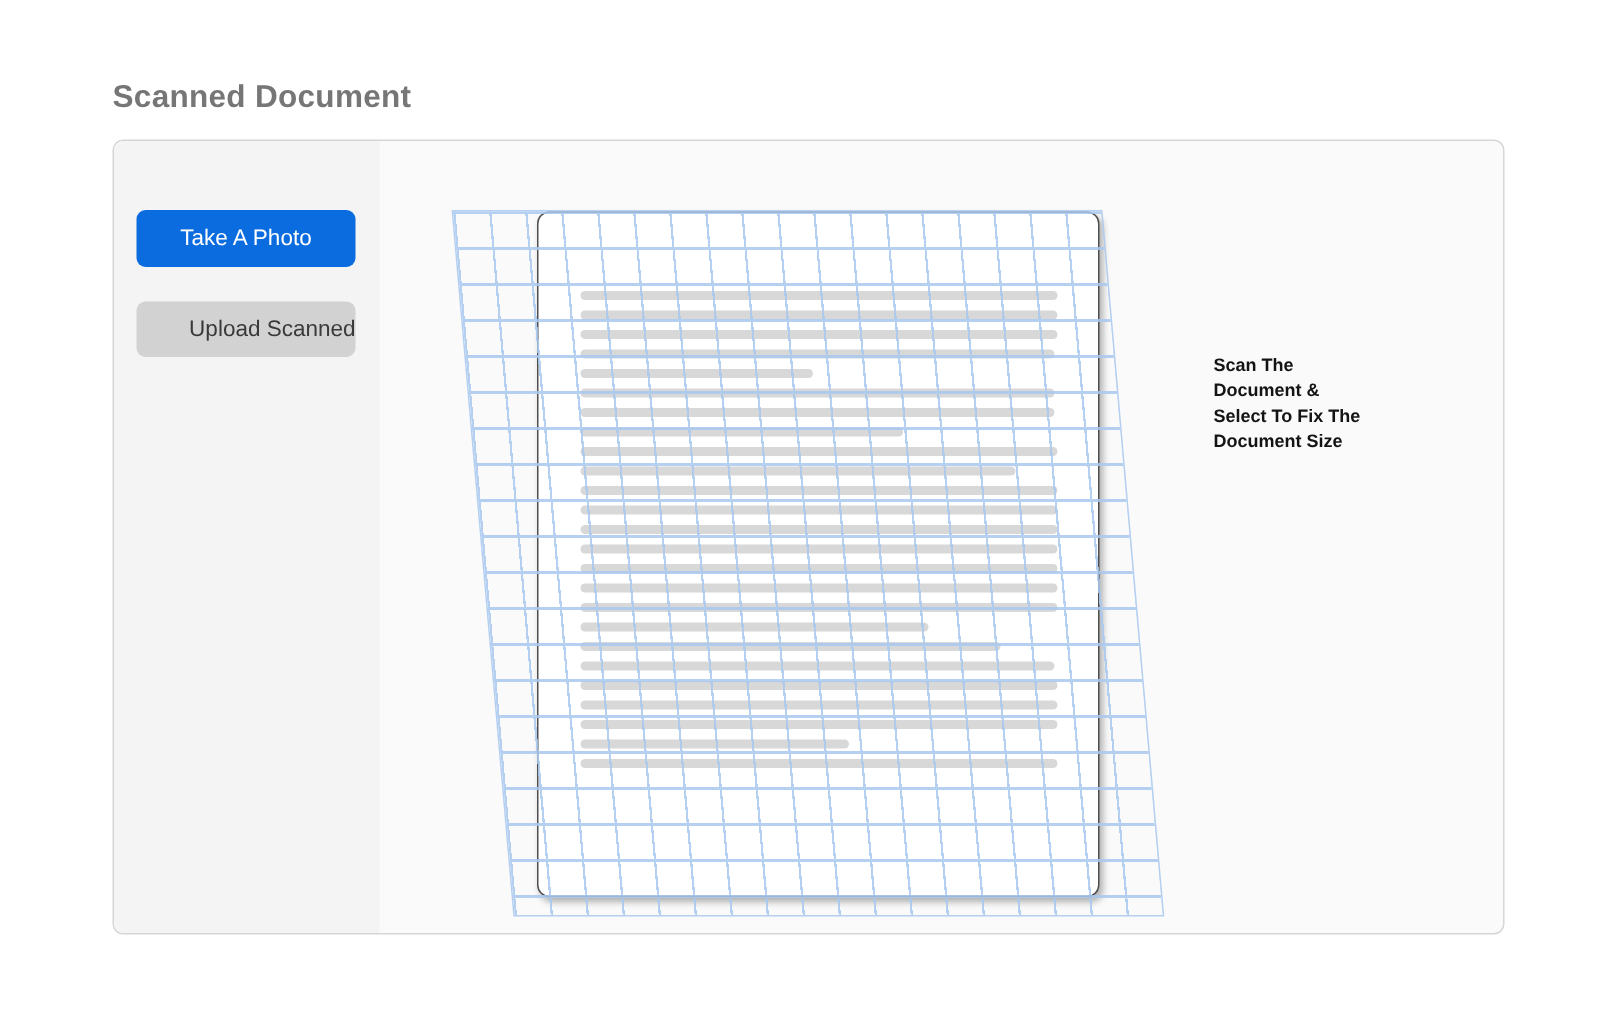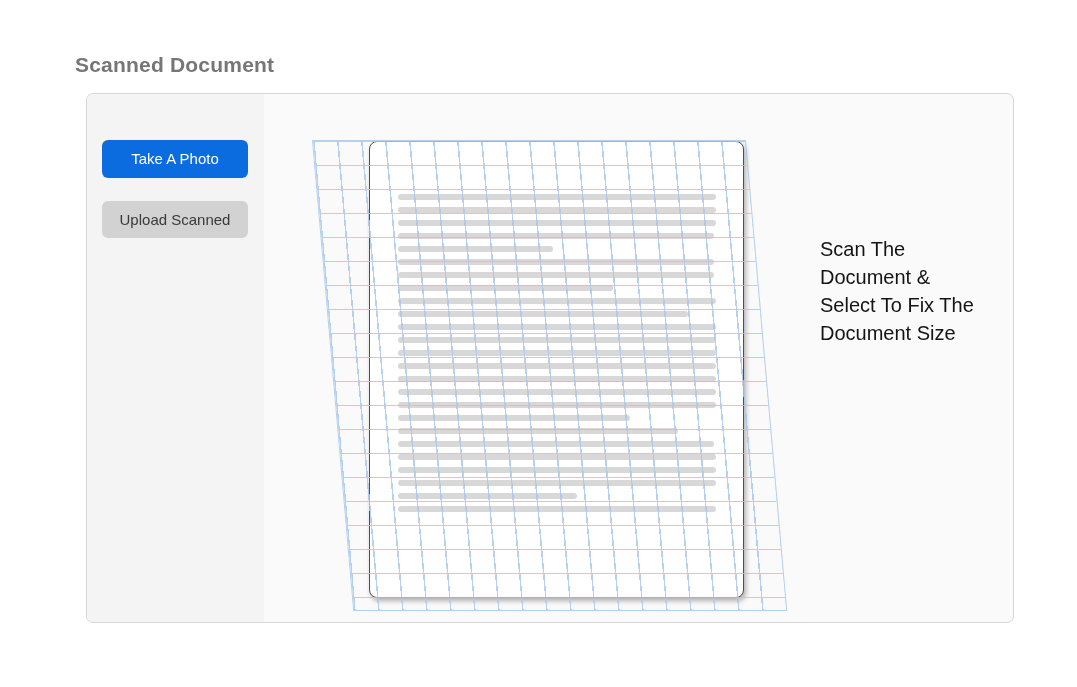--- a/index.html
+++ b/index.html
@@ -20,41 +20,41 @@
   body{
     width:1077px;height:687px;position:relative;overflow:hidden;
     font-family:"Liberation Sans","DejaVu Sans",sans-serif;
   }
   .page-title{
     position:absolute;left:75px;top:53px;
     font-size:21px;font-weight:bold;color:var(--title-color);
     letter-spacing:0.2px;
   }
   .panel{
-    position:absolute;left:86px;top:93px;width:928px;height:530px;
+    position:absolute;left:75px;top:93px;width:928px;height:530px;
     background:var(--panel-bg);
     border:1px solid var(--panel-border);
     border-radius:7px;overflow:hidden;
   }
   .sidebar{
     position:absolute;left:0;top:0;width:177px;height:100%;
     background:var(--sidebar-bg);
   }
   .btn{
     position:absolute;left:15px;width:146px;height:38px;
     border:none;border-radius:6px;
     font-family:inherit;font-size:15px;line-height:38px;text-align:center;
     cursor:pointer;display:block;padding:0;
   }
   .btn.primary{
     top:46px;background:var(--primary-blue);color:#ffffff;
   }
   .btn.secondary{
     top:107px;height:37px;line-height:37px;
-    background:var(--button-gray);color:var(--button-gray-text);
+    background:var(--button-gray);color:var(--button-gray-text);text-align:right;
   }
   .stage{
     position:absolute;left:177px;top:0;right:0;bottom:0;
   }
   
   .doc{
     position:absolute;left:282px;top:47px;width:375px;height:457px;
     background:#ffffff;
     border:1.5px solid var(--doc-border);
     border-radius:8px;
@@ -72,23 +72,24 @@
     background-image:
       repeating-linear-gradient(to right, var(--grid-line) 0 1.5px, transparent 1.5px 24px),
       repeating-linear-gradient(to bottom, var(--grid-line) 0 1.5px, transparent 1.5px 24px);
     transform:skewX(5deg);
     transform-origin:0 0;
     opacity:0.85;
     z-index:2;
   }
   .instruction{
     position:absolute;left:733px;top:141px;width:170px;
-    font-size:20px;line-height:28px;color:var(--text-color);
+    font-size:12px;line-height:17px;color:var(--text-color);
     white-space:pre-line;
     z-index:3;
+    font-weight:bold;
   }
 </style>
 </head>
 <body>
 
 <div class="page-title">Scanned Document</div>
 
 <div class="panel">
 
   <div class="sidebar">

